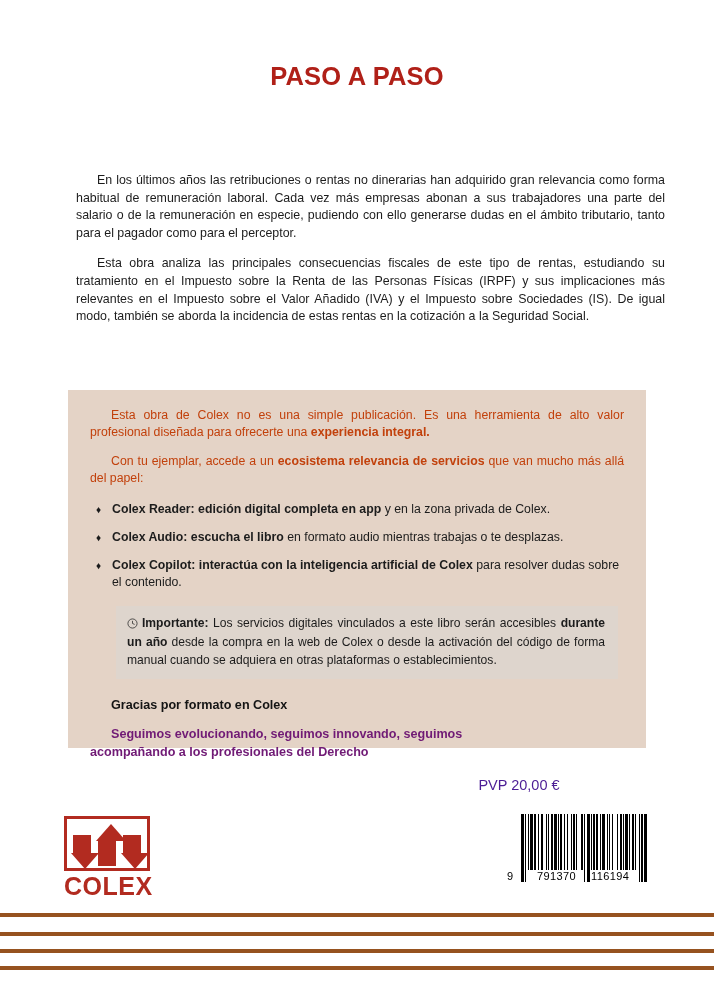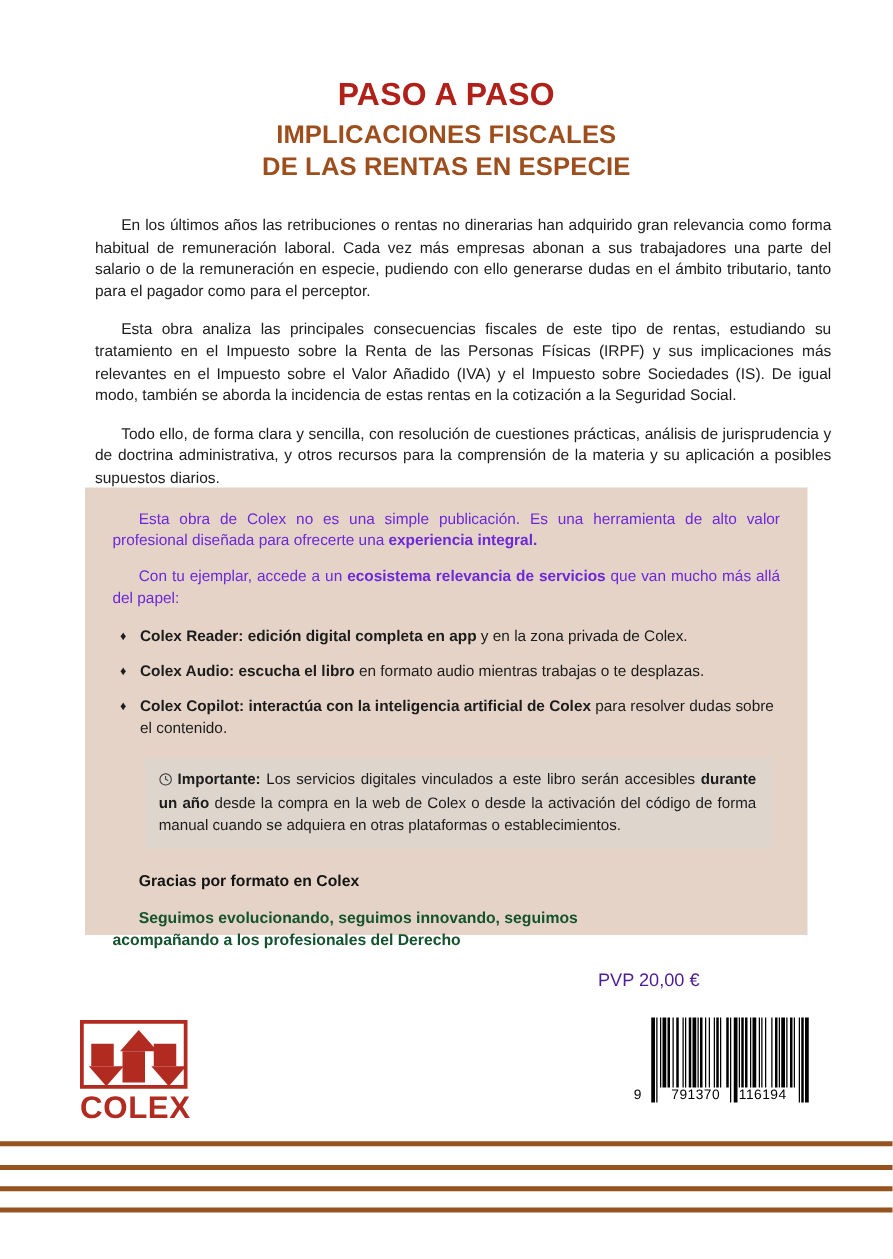--- a/index.html
+++ b/index.html
@@ -82,21 +82,21 @@
     color: #141414;
     letter-spacing: 0.1px;
     margin: 6px 0 14px 0;
   }
   .panel p {
     margin: 0 0 11px 0;
     font-size: 12.3px;
     line-height: 1.42;
     text-align: justify;
     text-indent: 21px;
-    color: #6d28d9;
+    color: #c2410c;
   }
   .panel p b { font-weight: bold; }
 
   .bullets {
     margin: 13px 0 0 0;
     padding: 0;
     list-style: none;
   }
   .bullets li {
     position: relative;
@@ -142,21 +142,21 @@
   }
   .closing .thanks {
     font-size: 12.6px;
     font-weight: bold;
     color: #141414;
     margin: 0 0 12px 0;
   }
   .closing .motto {
     font-size: 12.6px;
     font-weight: bold;
-    color: #14532d;
+    color: #701a75;
     line-height: 1.42;
     margin: 0;
   }
 
   
   .price-block {
     position: absolute;
     top: 777px;
     left: 392px;
     width: 254px;
@@ -285,30 +285,25 @@
   .stripe.s3 { top: 949px; }
   .stripe.s4 { top: 966px; }
 </style>
 </head>
 <body>
 
 <div class="page">
 
   <div class="title-block">
     <div class="title-main">PASO A PASO</div>
-    <div class="title-sub">
-      <span>IMPLICACIONES FISCALES</span><br>
-      <span>DE LAS RENTAS EN ESPECIE</span>
-    </div>
   </div>
 
   <div class="intro">
     <p>En los últimos años las retribuciones o rentas no dinerarias han adquirido gran relevancia como forma habitual de remuneración laboral. Cada vez más empresas abonan a sus trabajadores una parte del salario o de la remuneración en especie, pudiendo con ello generarse dudas en el ámbito tributario, tanto para el pagador como para el perceptor.</p>
     <p>Esta obra analiza las principales consecuencias fiscales de este tipo de rentas, estudiando su tratamiento en el Impuesto sobre la Renta de las Personas Físicas (IRPF) y sus implicaciones más relevantes en el Impuesto sobre el Valor Añadido (IVA) y el Impuesto sobre Sociedades (IS). De igual modo, también se aborda la incidencia de estas rentas en la cotización a la Seguridad Social.</p>
-    <p>Todo ello, de forma clara y sencilla, con resolución de cuestiones prácticas, análisis de jurisprudencia y de doctrina administrativa, y otros recursos para la comprensión de la materia y su aplicación a posibles supuestos diarios.</p>
   </div>
 
   <div class="panel">
 
 
     <p><span>Esta obra de Colex no es una simple publicación. Es una herramienta de alto valor profesional diseñada para ofrecerte una </span><b>experiencia integral.</b></p>
 
     <p><span>Con tu ejemplar, accede a un </span><b>ecosistema relevancia de servicios</b><span> que van mucho más allá del papel:</span></p>
 
     <ul class="bullets">

